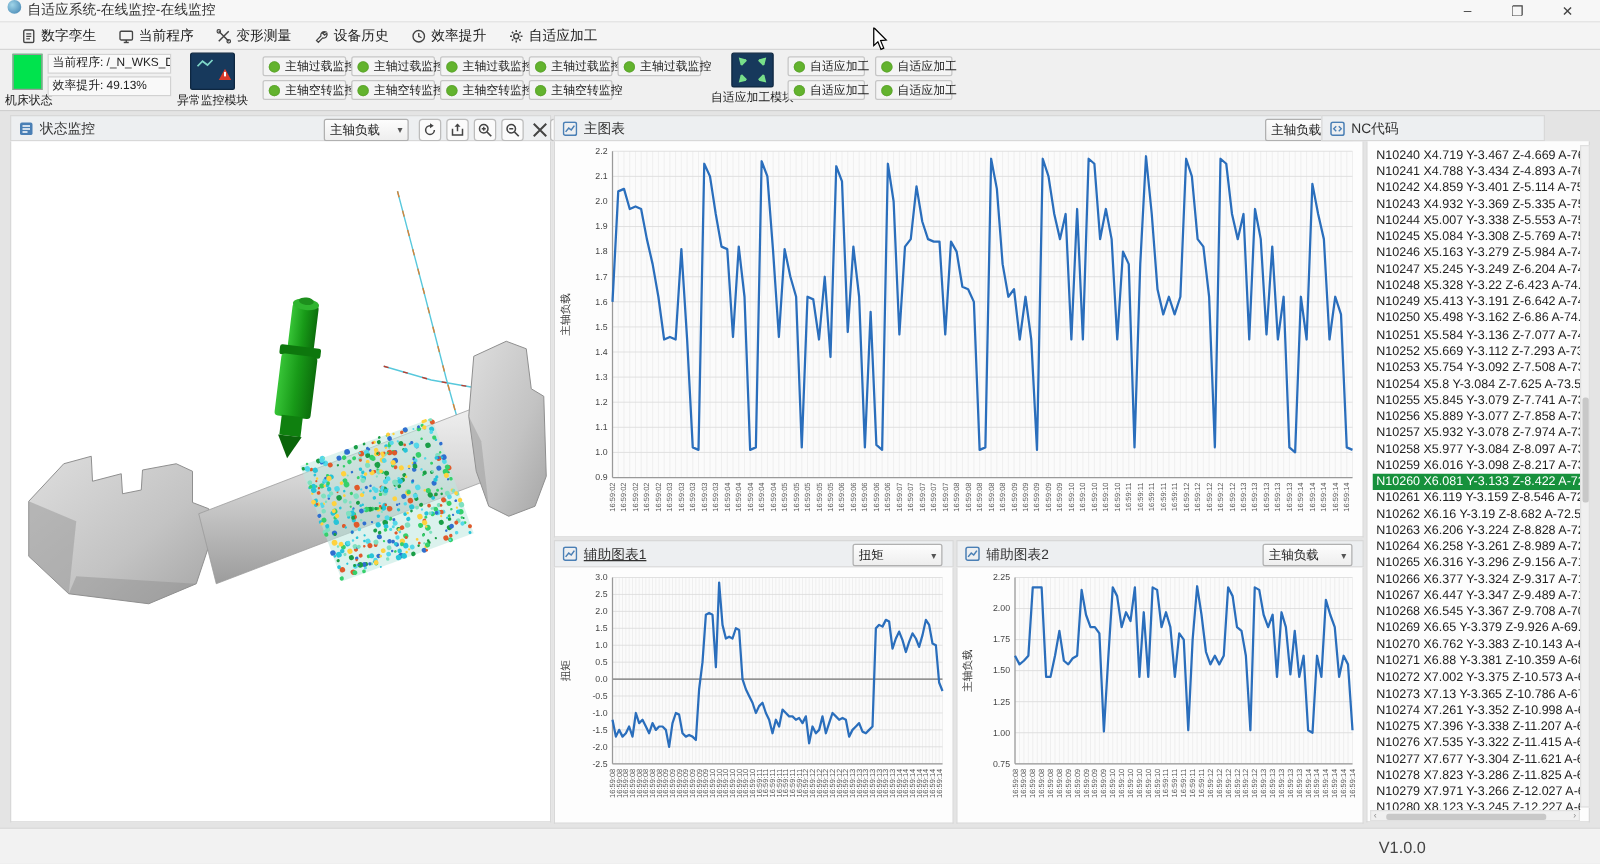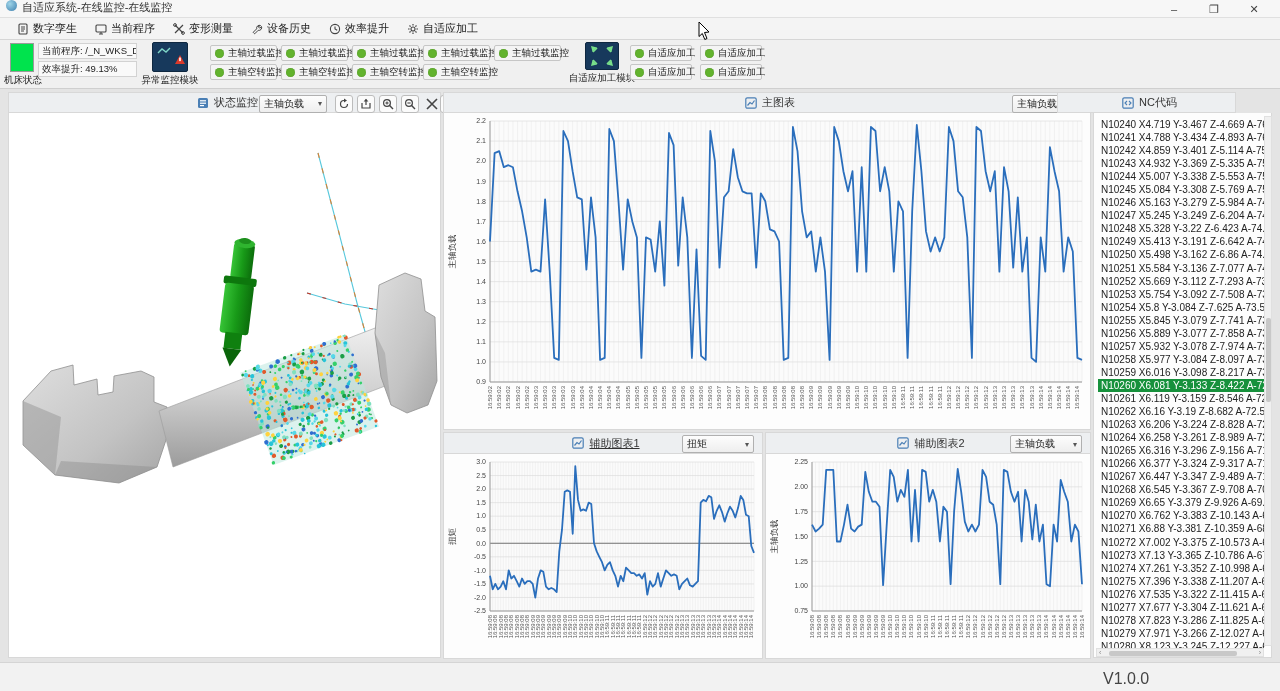--- a/index.html
+++ b/index.html
@@ -38,21 +38,21 @@
     border-radius:2px; display:flex; align-items:center; gap:4px; padding:0 4px;
     font-size:9.5px; color:#222; white-space:nowrap; }
   .green-dot { width:9px; height:9px; border-radius:50%; background:#63b32e;
     box-shadow:inset 0 0 1px #3f7d17; flex:0 0 auto; }
   #module2-icon { left:585px; top:2px; width:34px; height:28px; background:#17395c; border-radius:2px;
     border:1px solid #0e2740; }
   #module2-label { left:562px; top:32px; width:80px; font-size:9.5px; color:#222; text-align:center; }
 
   
   .panel-header { position:absolute; height:21px; background:#edeff1; border:1px solid #d8d8d8;
-    display:flex; align-items:center; font-size:11px; color:#333; padding-left:6px; gap:5px;justify-content:center; }
+    display:flex; align-items:center; font-size:11px; color:#333; padding-left:6px; gap:5px; }
   .panel-body { position:absolute; background:#fdfdfd; border:1px solid #d8d8d8; border-top:none; }
   .dropdown { position:absolute; height:18px; background:linear-gradient(#fdfdfd,#eeeeee);
     border:1px solid #b0b0b0; border-radius:2px; font-size:10px; color:#222;
     display:flex; align-items:center; padding:0 4px; justify-content:space-between; }
   .dd-arrow { font-size:8px; color:#555; margin-left:6px; }
   .icon-btn { position:absolute; width:18px; height:18px; background:#fbfbfb; border:1px solid #bcbcbc;
     border-radius:3px; display:flex; align-items:center; justify-content:center; font-size:10px; color:#333; }
 
   
   #nc-list { position:absolute; left:1098px; top:118px; width:167px; height:530px;
@@ -61,21 +61,21 @@
     overflow:hidden; padding-left:3px; }
   .nc-row.hl { background:#17913c; color:#fff; }
   .vscroll { position:absolute; width:8px; background:#f0f0f0; border:1px solid #e0e0e0; }
   .vthumb { position:absolute; left:1px; width:5px; background:#c8c8c8; border-radius:2px; }
   .hscroll { position:absolute; height:9px; background:#f0f0f0; border:1px solid #e0e0e0;
     display:flex; align-items:center; justify-content:space-between; font-size:7px; color:#888; }
   .hthumb { position:absolute; top:1.5px; height:5px; background:#c8c8c8; border-radius:2px; }
 
   #statusbar { left:0; top:662px; width:1280px; height:29px; background:#f2f2f2;
     border-top:1px solid #d5d5d5; }
-  #version { position:absolute; left:1103px; top:7px; font-size:16px; color:#444; }
+  #version { position:absolute; left:1103px; top:7px; font-size:13px; color:#444; }
 
   svg text { font-family:"Liberation Sans", sans-serif; }
 </style>
 </head>
 <body>
 
 <div id="titlebar" class="abs">
   <div id="app-icon"></div>
   <div id="window-title">自适应系统-在线监控-在线监控</div>
   <div id="win-controls">

